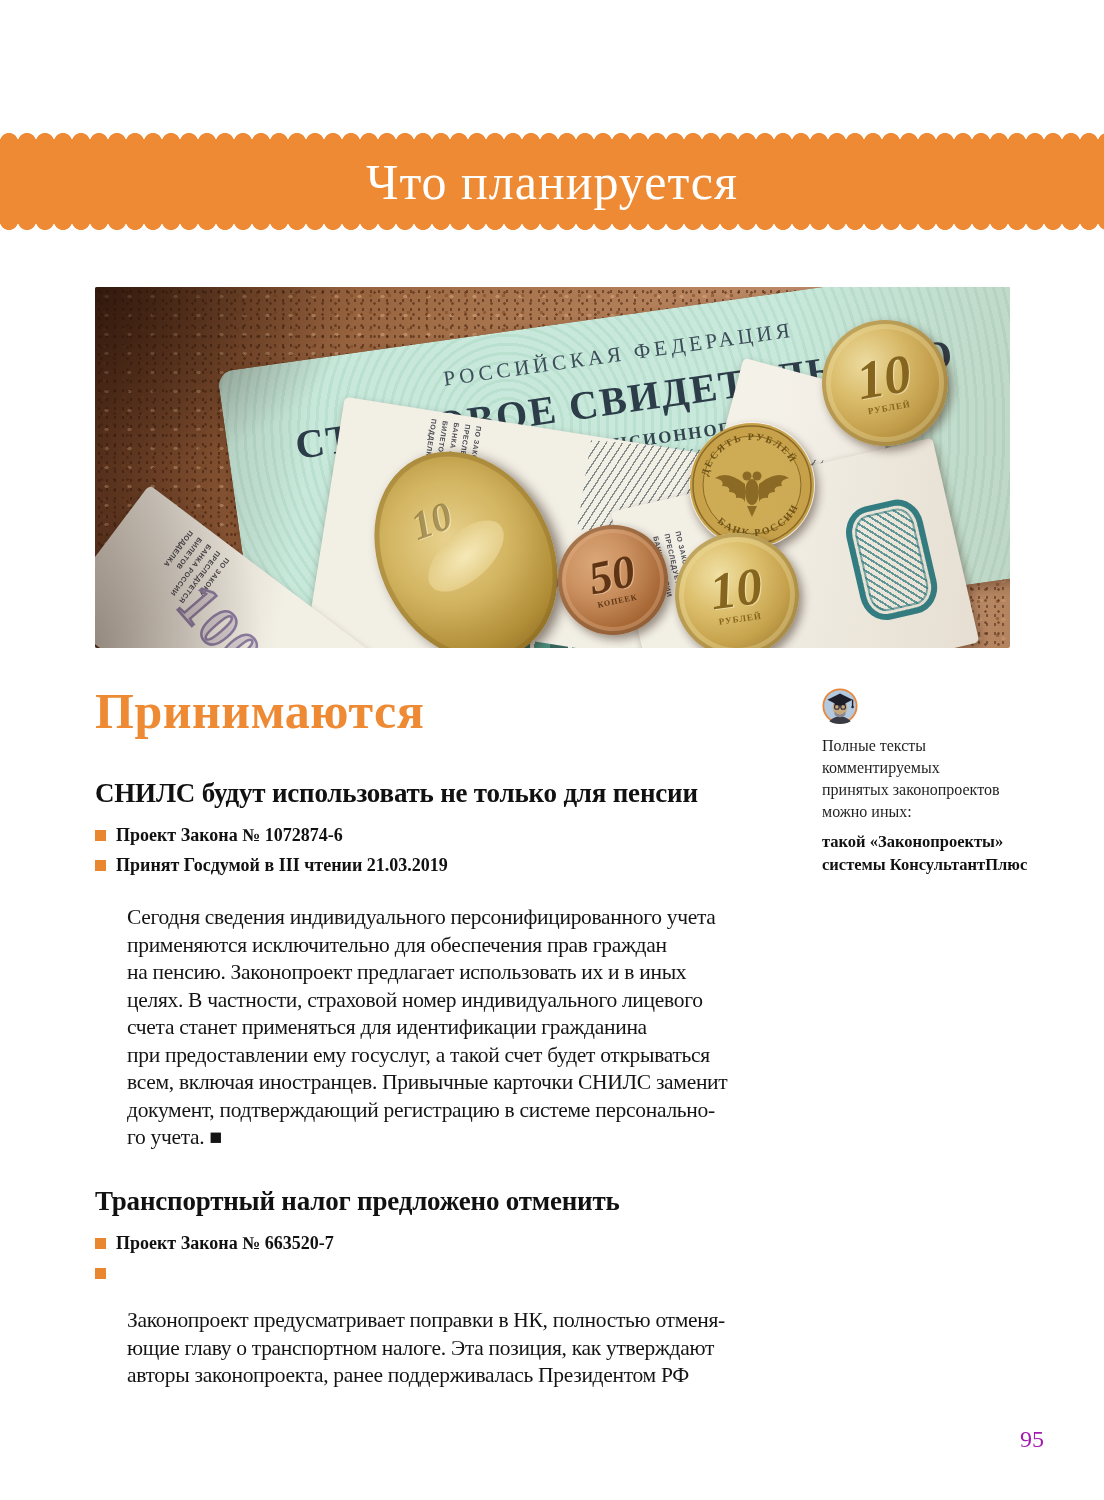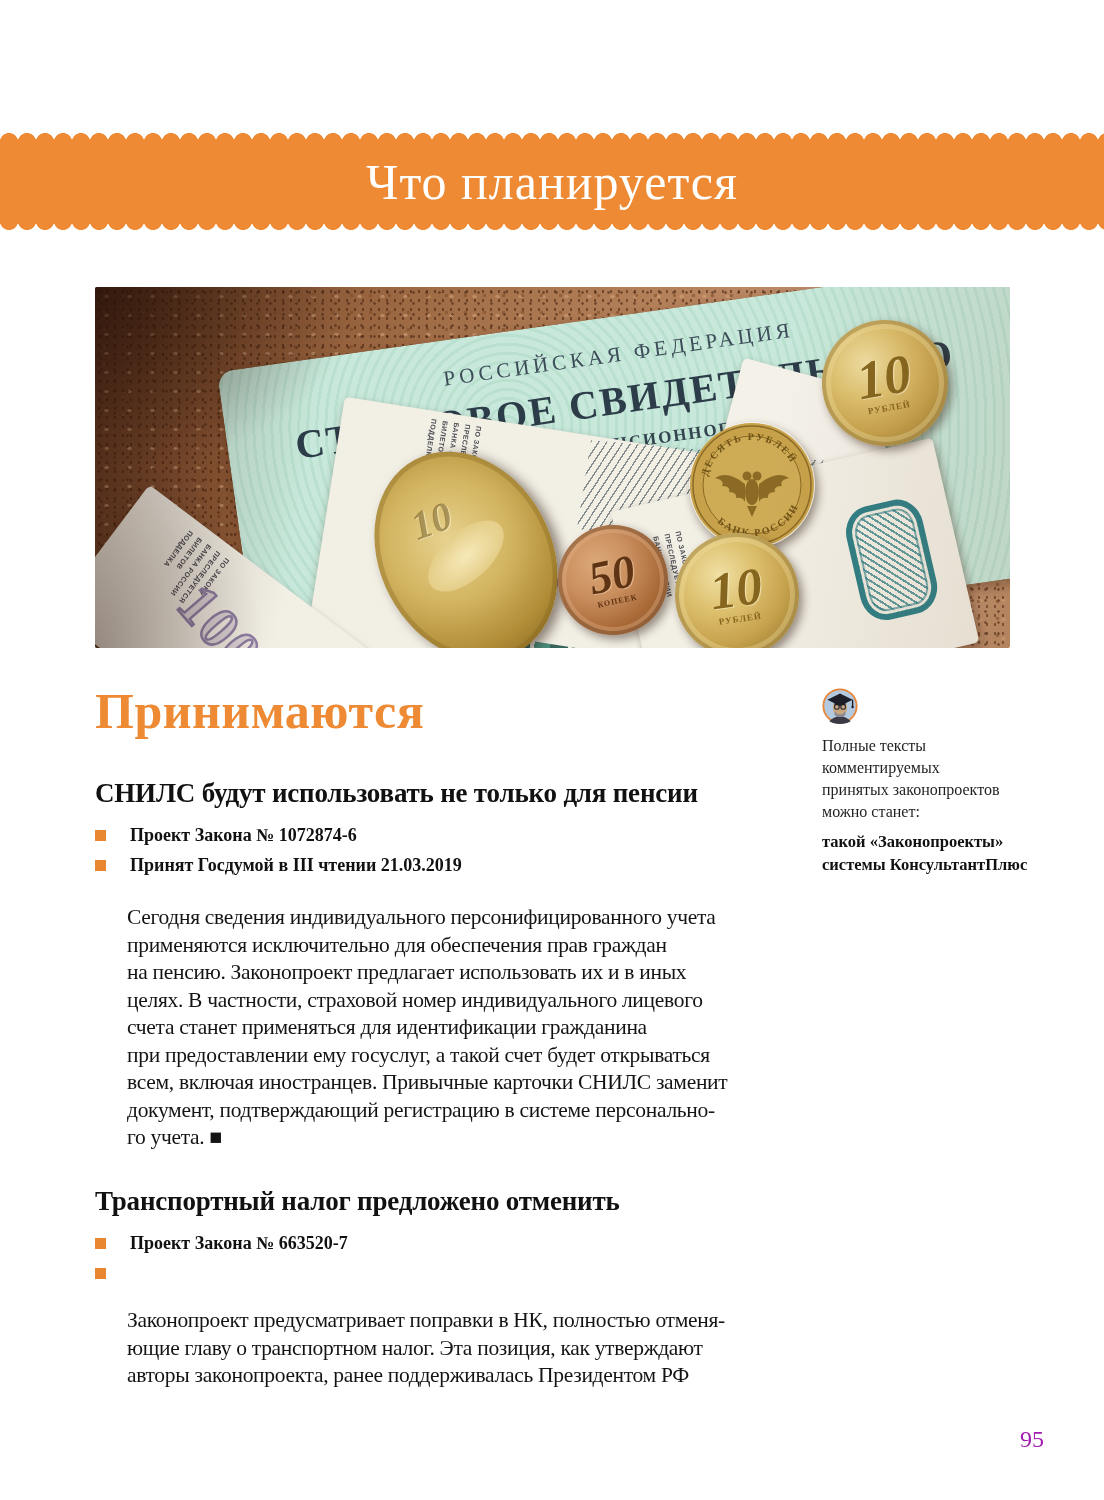--- a/index.html
+++ b/index.html
@@ -146,21 +146,21 @@
   .mascot { width:36px; height:36px; margin-bottom:11px; }
   .mascot svg { display:block; }
   .aside-lines .tl { font-size:16px; line-height:22px; color:#1f1f1f; }
   .aside-bold { margin-top:7px; }
   .aside-bold .tl { font-size:16.5px; line-height:23px; font-weight:bold; color:#111; }
 
   .article { position:absolute; left:95px; width:725px; }
   .article-1 { top:778px; }
   .article-2 { top:1186px; }
   .article h3 { margin:0 0 17px 0; font-size:27px; font-weight:bold; letter-spacing:-0.2px; color:#111; }
-  .bullet { display:flex; align-items:center; margin-bottom:11px; height:19px;gap:14px; }
+  .bullet { display:flex; align-items:center; margin-bottom:11px; height:19px; }
   .bullet .sq { width:11px; height:11px; background:#E8872F; margin-right:10px; flex:0 0 11px; }
   .bullet span:last-child { font-size:18px; font-weight:bold; color:#111; }
   .article .body { margin-top:24px; font-size:21.5px; line-height:27.5px; letter-spacing:-0.3px; color:#141414; }
   .article .body .tl { white-space:nowrap;margin-left:32px; }
   .article-1 .body { margin-top:29px; }
 
   .page-number { position:absolute; right:60px; top:1426px; font-size:24px; color:#a21caf; }
 </style>
 </head>
 <body>
@@ -283,21 +283,21 @@
         <line x1="19.1" y1="21" x2="20.9" y2="21" stroke="#2E2E36" stroke-width="1.2"></line>
         <polygon points="6,13 20,6 34,13 20,20" fill="#1E1E28"></polygon>
         <rect x="14" y="13" width="12" height="6" fill="#1E1E28"></rect>
         <line x1="34" y1="13" x2="34" y2="20" stroke="#1E1E28" stroke-width="1.5"></line>
         <circle cx="34" cy="21" r="1.4" fill="#1E1E28"></circle>
       </svg>
     </div>
     <div class="aside-lines">
         <div class="tl">Полные тексты комментируемых</div>
         <div class="tl">принятых законопроектов</div>
-        <div class="tl">можно станет:</div>
+        <div class="tl">можно иных:</div>
       </div>
     <div class="aside-bold">
         <div class="tl">такой «Законопроекты»</div>
         <div class="tl">системы КонсультантПлюс</div>
       </div>
   </aside>
 
   <section class="article article-1">
     <h3>СНИЛС будут использовать не только для пенсии</h3>
     <div class="bullet">
@@ -325,20 +325,20 @@
     <h3>Транспортный налог предложено отменить</h3>
     <div class="bullet">
       <span class="sq"></span>
       <span>Проект Закона № 663520-7</span>
     </div>
     <div class="bullet">
       <span class="sq"></span>
     </div>
     <div class="body">
         <div class="tl">Законопроект предусматривает поправки в НК, полностью отменя-</div>
-        <div class="tl">ющие главу о транспортном налог. Эта позиция, как утверждают</div>
+        <div class="tl">ющие главу о транспортном налоге. Эта позиция, как утверждают</div>
         <div class="tl">авторы законопроекта, ранее поддерживалась Президентом РФ</div>
       </div>
   </section>
 
   <div class="page-number">95</div>
 
 </div>
 
 </body></html>

